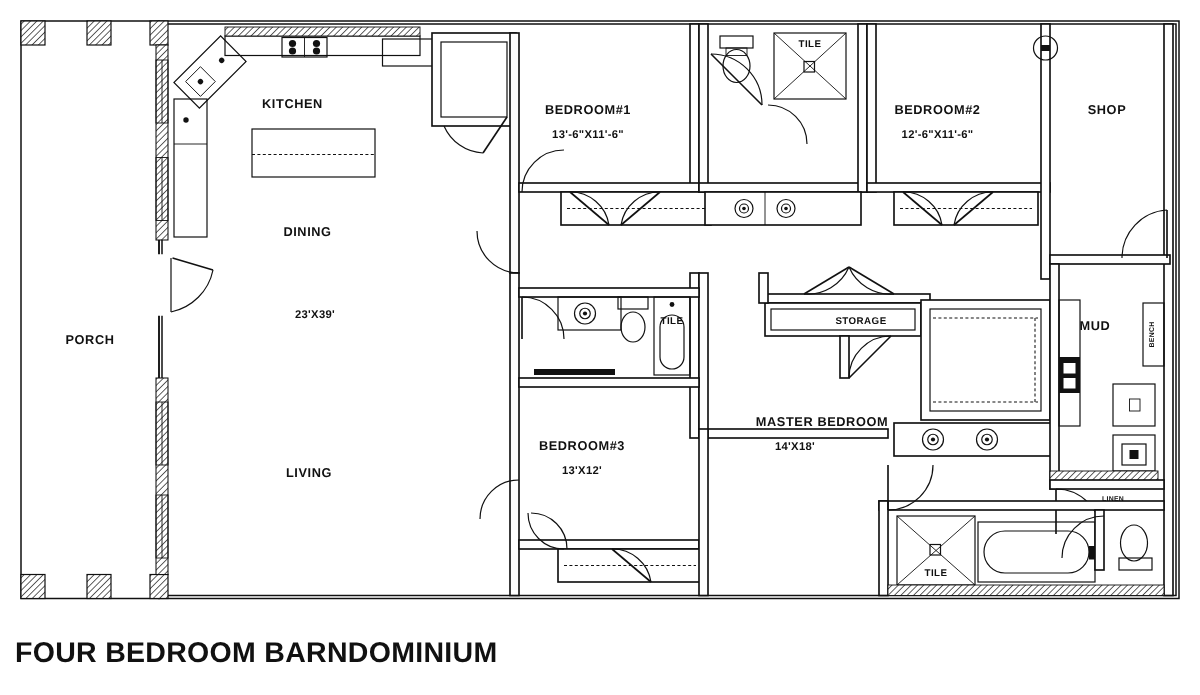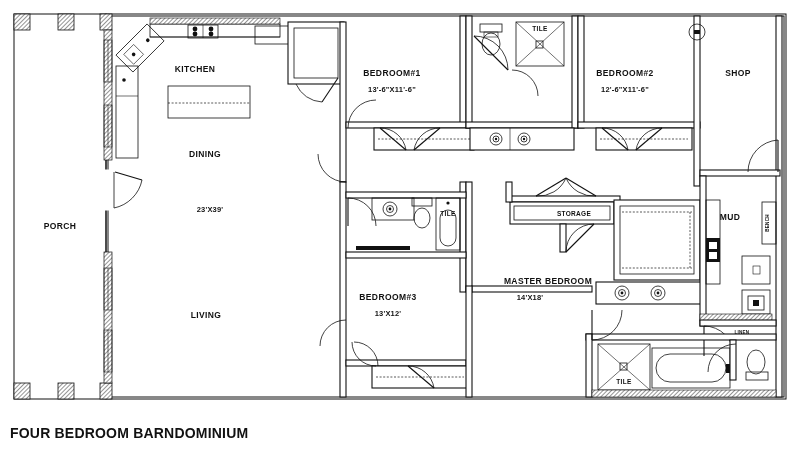--- a/index.html
+++ b/index.html
@@ -18,21 +18,21 @@
   #plan-svg { position: absolute; left: 0; top: 0; }
   #title-bar {
     position: absolute;
     left: 10px;
     top: 425px;
     width: 500px;
     height: 28px;
   }
   #plan-title {
     font-family: "Liberation Sans", sans-serif;
-    font-size: 14px;
+    font-size: 19px;
     font-weight: bold;
     letter-spacing: 0.2px;
     color: #111111;
     white-space: nowrap;
   }
   .rm-label {
     font-family: "Liberation Sans", sans-serif;
     font-weight: bold;
     fill: #111111;
     text-anchor: middle;

